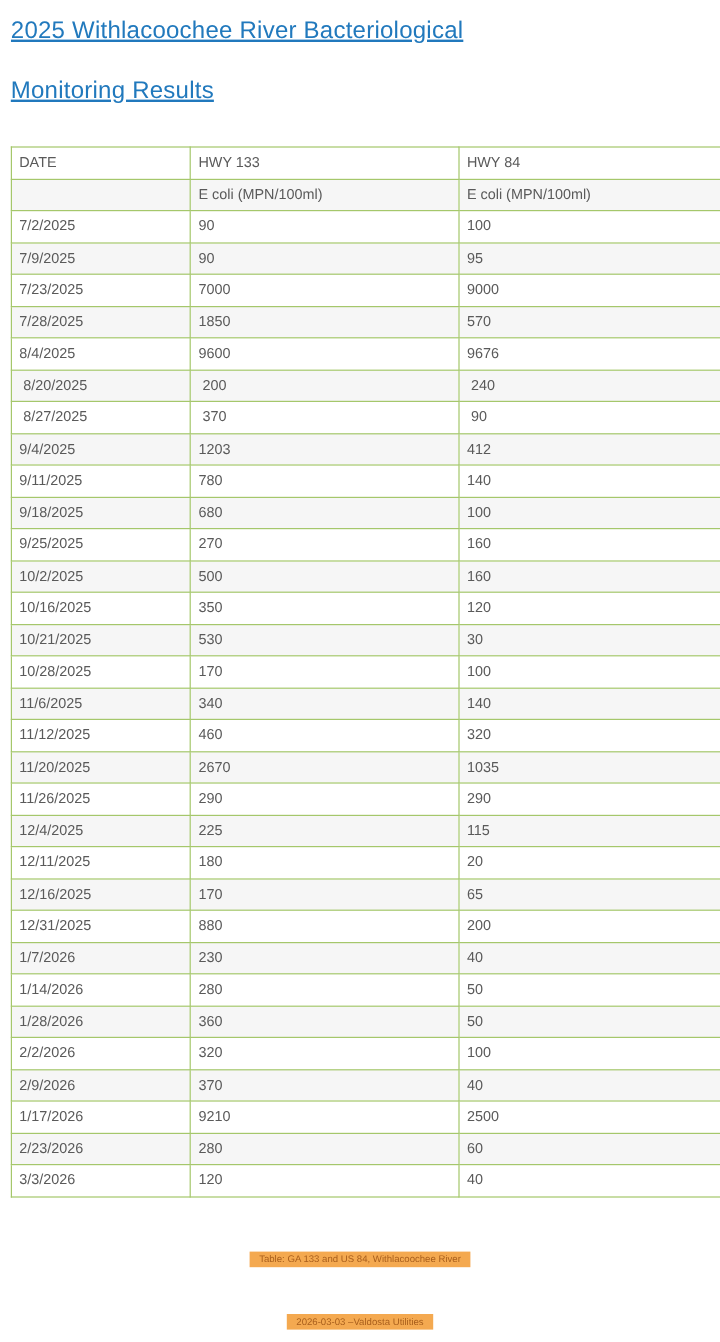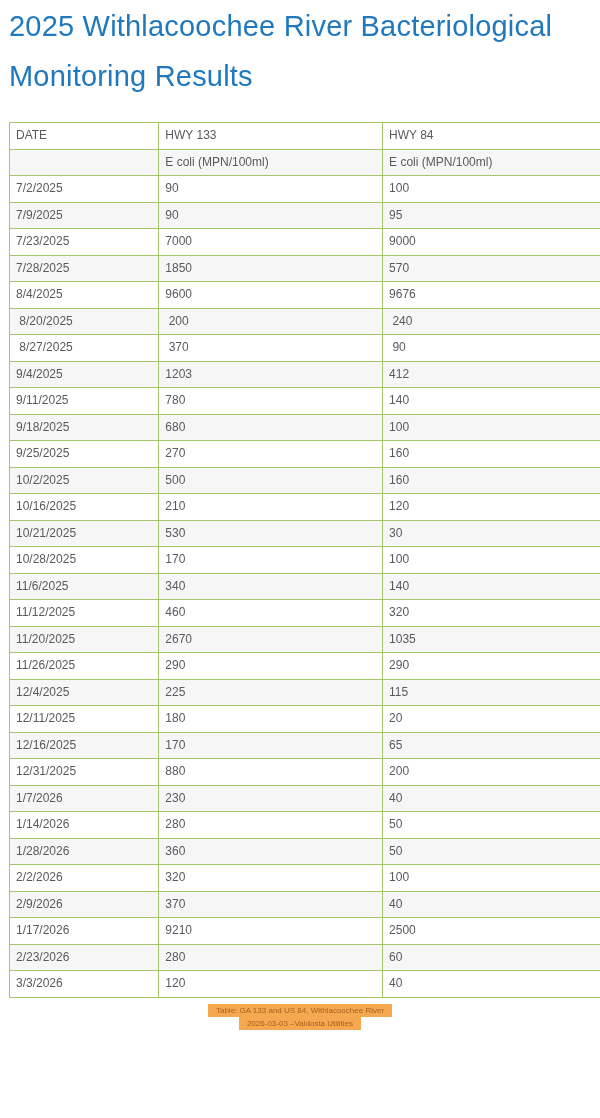--- a/index.html
+++ b/index.html
@@ -19,24 +19,25 @@
     font-family: "Liberation Sans", sans-serif;
   }
   .page {
     width: 600px;
     min-height: 1118px;
     position: relative;
   }
   .page-title {
     margin: 8px 0 0 9px;
     color: var(--title-blue);
-    font-size: 29px;
+    font-size: 20px;
     line-height: 36px;
     font-weight: normal;
     letter-spacing: 0.2px;
+    text-decoration: underline;
   }
   .page-title .line1 {
     display: block;
     white-space: nowrap;
     overflow: hidden;
     width: 591px;
   }
   .page-title .line2 {
     display: block;
     margin-top: 14px;
@@ -67,20 +68,21 @@
     margin-top: 6px;
     text-align: center;
     font-size: 8px;
     line-height: 11px;
   }
   .caption .hl {
     display: inline-block;
     background: var(--caption-highlight);
     color: var(--caption-text);
     padding: 1px 8px;
+    margin-top: 39px;
   }
 </style>
 </head>
 <body>
 
 <div class="page">
 
   <h1 class="page-title">
     <span class="line1">2025 Withlacoochee River Bacteriological</span>
     <span class="line2">Monitoring Results</span>
@@ -158,21 +160,21 @@
           <td>270</td>
           <td>160</td>
         </tr>
         <tr>
           <td>10/2/2025</td>
           <td>500</td>
           <td>160</td>
         </tr>
         <tr>
           <td>10/16/2025</td>
-          <td>210</td>
+          <td>350</td>
           <td>120</td>
         </tr>
         <tr>
           <td>10/21/2025</td>
           <td>530</td>
           <td>30</td>
         </tr>
         <tr>
           <td>10/28/2025</td>
           <td>170</td>

